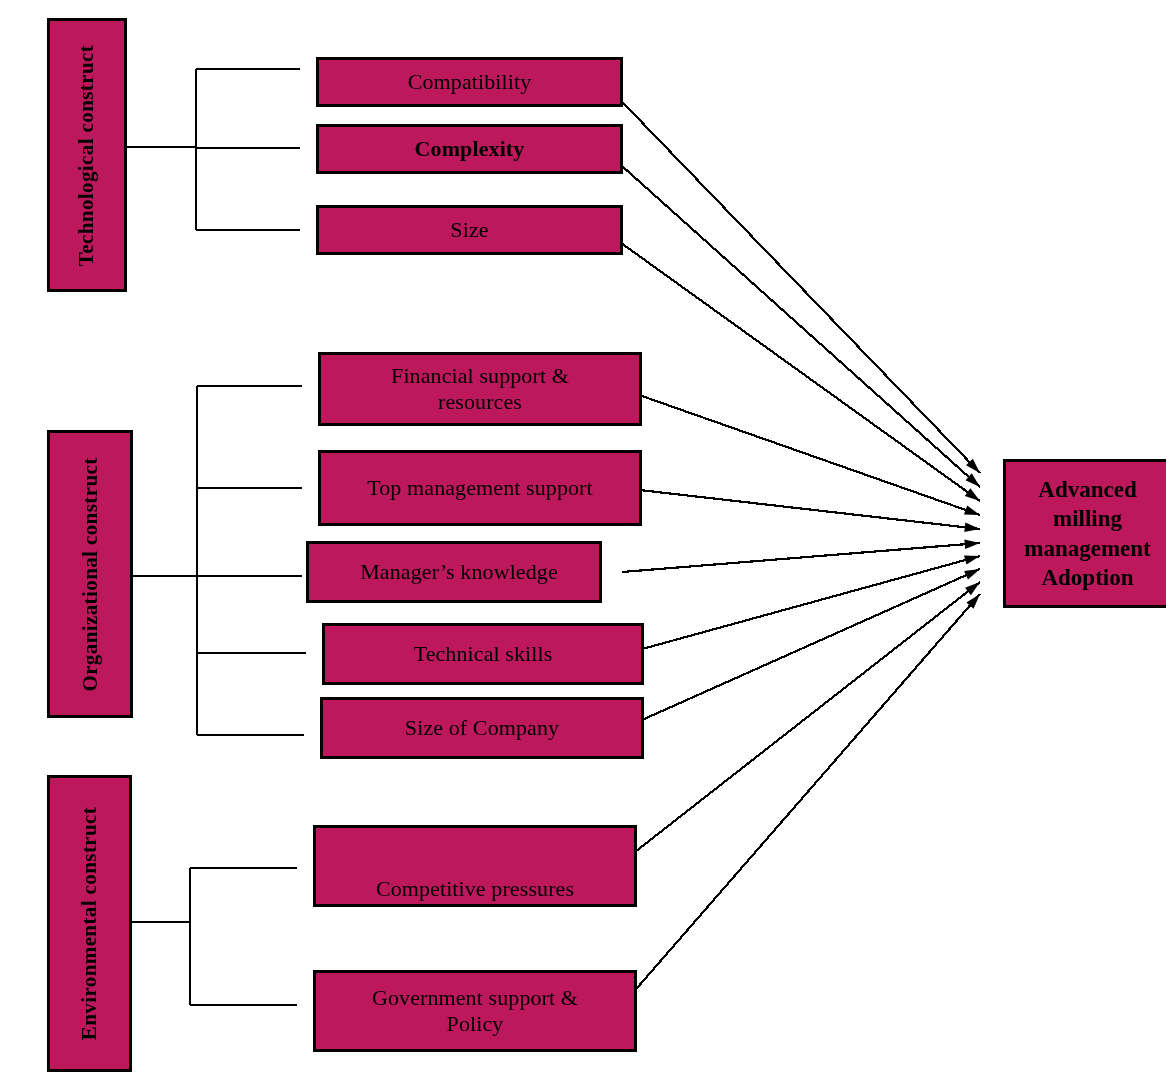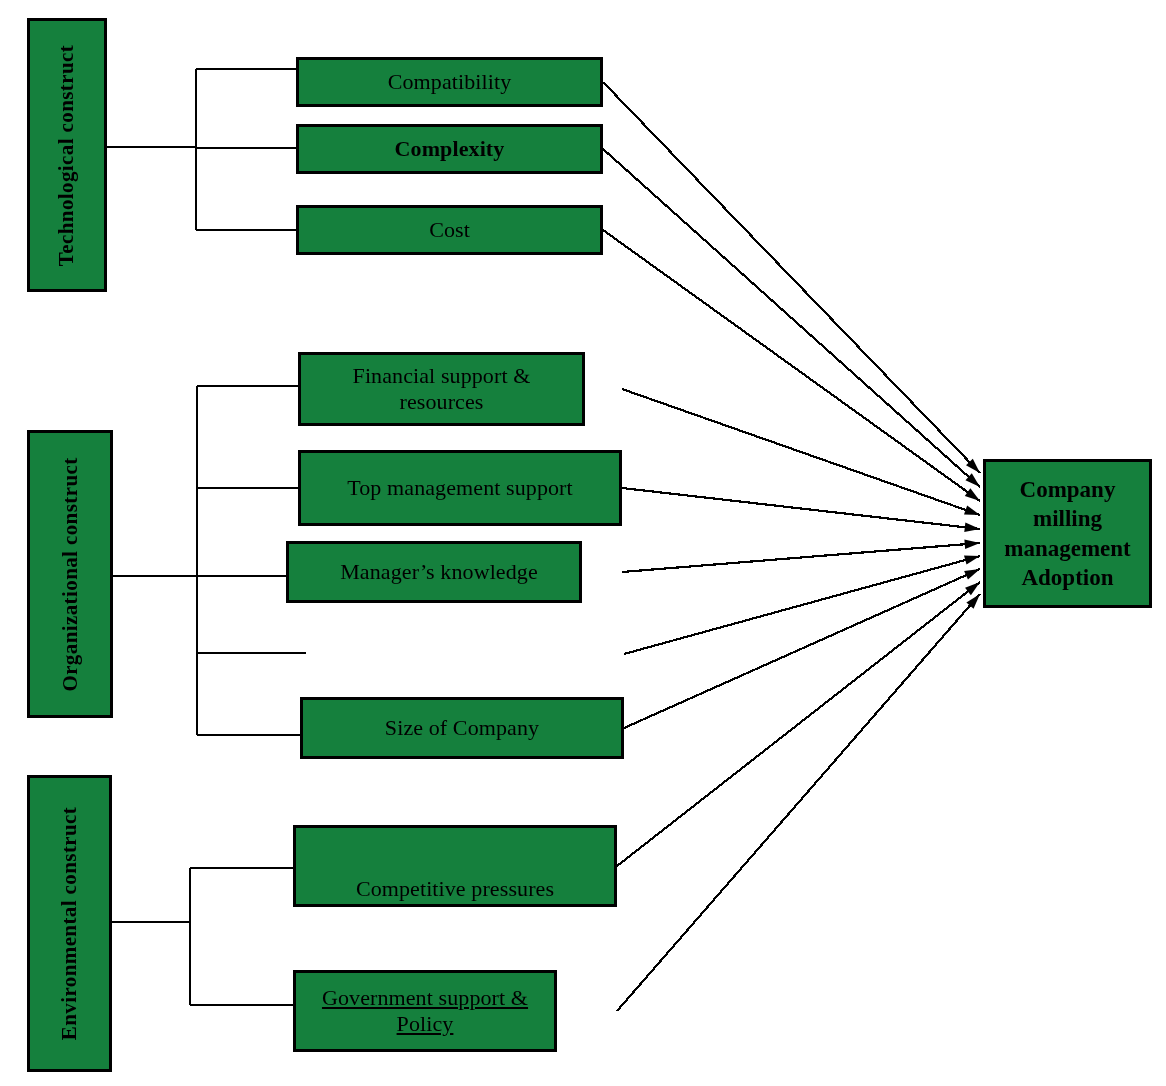--- a/index.html
+++ b/index.html
@@ -22,28 +22,29 @@
     position: absolute;
     left: 0;
     top: 0;
     width: 1166px;
     height: 1086px;
     pointer-events: none;
   }
   .node {
     position: absolute;
     box-sizing: border-box;
-    background: #15803d;
+    background: #be185d;
     border: 3px solid #000000;
     display: flex;
     align-items: center;
     justify-content: center;
     text-align: center;
     color: #000000;
     z-index: 3;
+    margin-left: 20px;
   }
   .factor-box {
     font-size: 22px;
     line-height: 1.18;
     padding: 2px 6px;
     letter-spacing: 0.1px;
   }
   .construct-box {
     border-width: 3px;
   }
@@ -119,45 +120,48 @@
     <span class="construct-label">Environmental construct</span>
   </div>
 
   <div class="node factor-box" id="fbox-compatibility" style="left: 296px; top: 57px; width: 307px; height: 50px;">
     <span>Compatibility</span>
   </div>
   <div class="node factor-box" id="fbox-complexity" style="left: 296px; top: 124px; width: 307px; height: 50px; font-weight: bold;">
     <span>Complexity</span>
   </div>
   <div class="node factor-box" id="fbox-cost" style="left: 296px; top: 205px; width: 307px; height: 50px;">
-    <span>Cost</span>
+    <span>Size</span>
   </div>
 
-  <div class="node factor-box" id="fbox-financial-support" style="left: 298px; top: 352px; width: 287px; height: 74px;">
+  <div class="node factor-box" id="fbox-financial-support" style="left: 298px; top: 352px; width: 324px; height: 74px;">
     <span>Financial support &amp;<br>resources</span>
   </div>
   <div class="node factor-box" id="fbox-top-management-support" style="left: 298px; top: 450px; width: 324px; height: 76px;">
     <span>Top management support</span>
   </div>
   <div class="node factor-box" id="fbox-managers-knowledge" style="left: 286px; top: 541px; width: 296px; height: 62px; padding-left: 16px;">
     <span>Manager’s knowledge</span>
   </div>
+  <div class="node factor-box" id="fbox-technical-skills" style="left: 302px; top: 623px; width: 322px; height: 62px;">
+    <span>Technical skills</span>
+  </div>
   <div class="node factor-box" id="fbox-size-of-company" style="left: 300px; top: 697px; width: 324px; height: 62px;">
     <span>Size of Company</span>
   </div>
 
   <div class="node factor-box" id="fbox-competitive-pressures" style="left: 293px; top: 825px; width: 324px; height: 82px; align-items: flex-end;">
     <span>Competitive pressures</span>
   </div>
-  <div class="node factor-box" id="fbox-government-support" style="left: 293px; top: 970px; width: 264px; height: 82px; text-decoration: underline;">
+  <div class="node factor-box" id="fbox-government-support" style="left: 293px; top: 970px; width: 324px; height: 82px;">
     <span>Government support &amp;<br>Policy</span>
   </div>
 
   <div class="node target-box" id="target-box" style="left: 983px; top: 459px; width: 169px; height: 149px;">
     <span id="target-label">
-        <span class="tline">Company</span>
+        <span class="tline">Advanced</span>
         <span class="tline">milling</span>
         <span class="tline">management</span>
         <span class="tline">Adoption</span>
       </span>
   </div>
 
 </div>
 
 </body></html>

